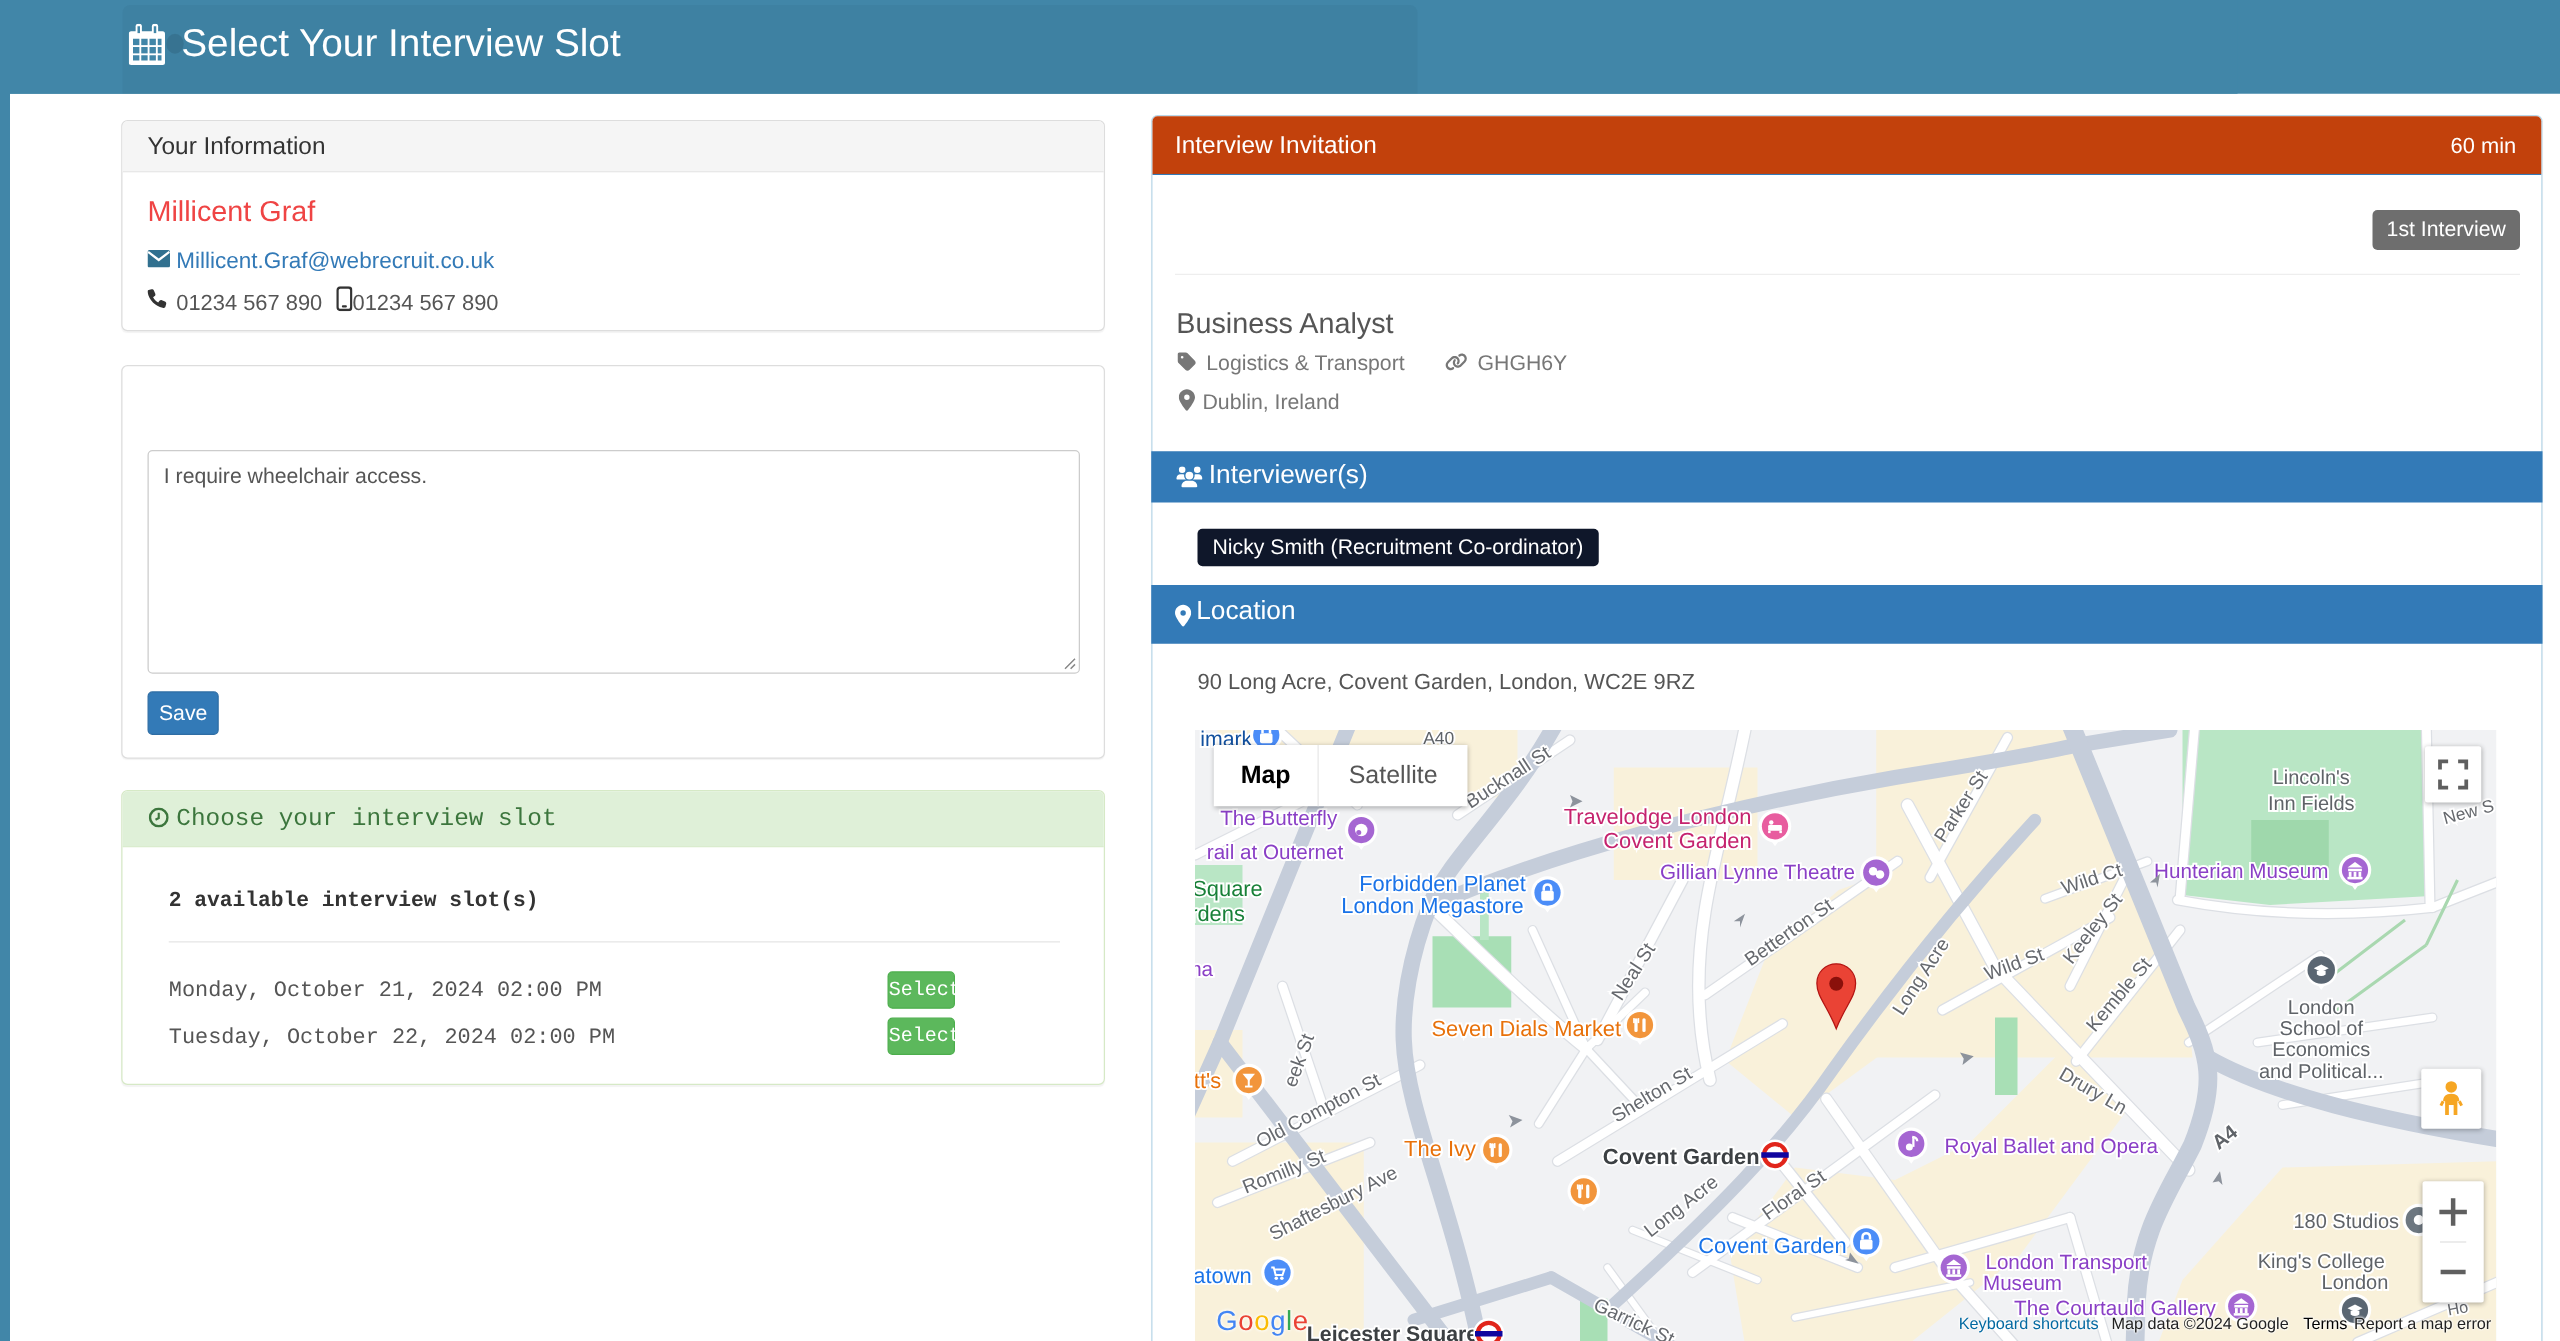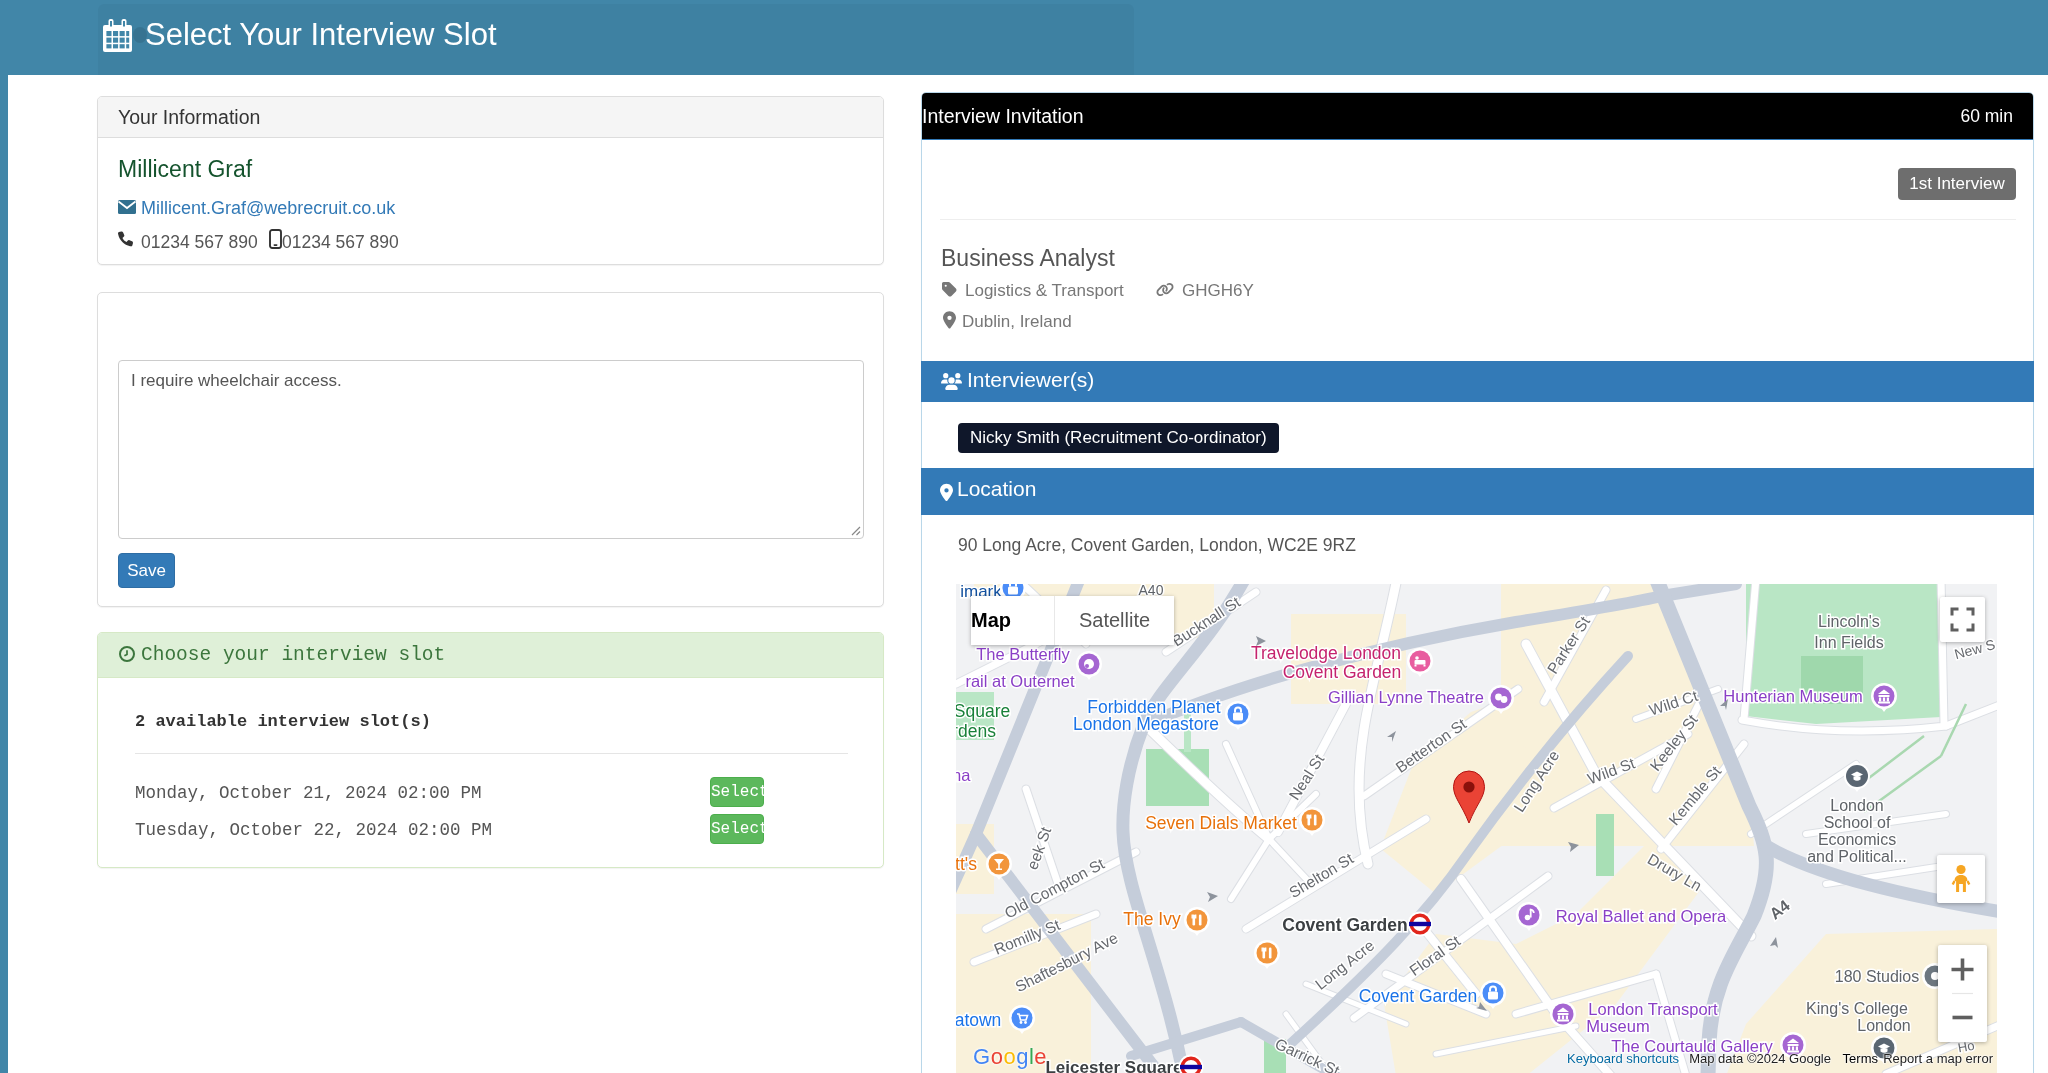--- a/index.html
+++ b/index.html
@@ -38,21 +38,21 @@
         <rect x="10" y="25.2" width="5.1" height="4.2"></rect>
         <rect x="16.6" y="25.2" width="5.1" height="4.2"></rect>
         <rect x="23.2" y="25.2" width="3" height="4.2"></rect>
     </g>
   </svg>
   <div id="navtitle">Select Your Interview Slot</div>
 </div>
 
 <div class="panel" style="left:97px;top:96px;width:787px;height:169px;">
   <div class="phead" style="height:41px;line-height:40px;padding-left:20px;font-size:19.5px;">Your Information</div>
-  <div class="abs" style="left:20px;top:59px;font-size:23px;color:#14532d;">Millicent Graf</div>
+  <div class="abs" style="left:20px;top:59px;font-size:23px;color:#ef4444;">Millicent Graf</div>
   <svg class="abs" style="left:20px;top:103px;" width="18" height="14" viewBox="0 0 18 14">
       <rect width="18" height="14" rx="1.5" fill="#31708f"></rect>
       <path d="M0.5 1.5 L9 8 L17.5 1.5" stroke="#fff" stroke-width="1.8" fill="none"></path>
     </svg>
   <div class="abs" style="left:43px;top:101px;font-size:18px;color:#337ab7;">Millicent.Graf@webrecruit.co.uk</div>
   <svg class="abs" style="left:20px;top:134px;" width="16" height="16" viewBox="0 0 512 512">
       <path fill="#333" d="M164 44c-10-24-36-37-61-30L29 34C6 41-8 63 5 105c20 95 67 181 134 248s153 114 248 134c42 13 64-1 71-24l20-74c7-25-6-51-30-61l-80-33c-21-9-46-3-61 15l-33 41c-57-27-104-74-131-131l41-33c18-15 24-40 15-61z"></path>
     </svg>
   <div class="abs" style="left:43px;top:135px;font-size:17.5px;color:#555;">01234 567 890</div>
   <svg class="abs" style="left:171px;top:132px;" width="13" height="20" viewBox="0 0 13 20">
@@ -79,21 +79,21 @@
       </svg>Choose your interview slot</div>
   <div class="abs" style="left:37px;top:79px;font-size:17px;font-weight:bold;color:#333;">2 available interview slot(s)</div>
   <div class="abs" style="left:37px;top:120px;width:713px;border-top:1px solid #e5e5e5;"></div>
   <div class="abs" style="left:37px;top:150px;font-size:17.5px;color:#555;">Monday, October 21, 2024 02:00 PM</div>
   <div class="abs" style="left:612px;top:144px;width:54px;height:30px;background:#5cb85c;border:1px solid #4cae4c;border-radius:4px;color:#fff;font-size:16px;text-align:center;line-height:28px;">Select</div>
   <div class="abs" style="left:37px;top:187px;font-size:17.5px;color:#555;">Tuesday, October 22, 2024 02:00 PM</div>
   <div class="abs" style="left:612px;top:181px;width:54px;height:30px;background:#5cb85c;border:1px solid #4cae4c;border-radius:4px;color:#fff;font-size:16px;text-align:center;line-height:28px;">Select</div>
 </div>
 
 <div class="panel" style="left:921px;top:92px;width:1113px;height:990px;border-color:#b9d7e9;">
-  <div class="phead" style="height:47px;line-height:46px;font-size:19.5px;background:#000000;border-bottom-color:#337ab7;color:#fff;">Interview Invitation<span style="position:absolute;right:20px;font-size:17.5px;">60 min</span></div>
+  <div class="phead" style="height:47px;line-height:46px;padding-left:18px;font-size:19.5px;background:#c2410c;border-bottom-color:#337ab7;color:#fff;">Interview Invitation<span style="position:absolute;right:20px;font-size:17.5px;">60 min</span></div>
   <div class="abs" style="left:976px;top:75px;width:118px;height:32px;background:#6e6e6e;border-radius:4px;color:#fff;font-size:17px;text-align:center;line-height:32px;">1st Interview</div>
   <div class="abs" style="left:18px;top:126px;width:1076px;border-top:1px solid #eee;"></div>
   <div class="abs" style="left:19px;top:152px;font-size:23px;color:#555;">Business Analyst</div>
   <svg class="abs" style="left:20px;top:188px;" width="17" height="17" viewBox="0 0 512 512">
       <path fill="#777" d="M0 80V229.5c0 17 6.7 33.3 18.7 45.3l176 176c25 25 65.5 25 90.5 0L418.7 317.3c25-25 25-65.5 0-90.5l-176-176c-12-12-28.3-18.7-45.3-18.7H48C21.5 32 0 53.5 0 80zm112 32a32 32 0 1 1 0 64 32 32 0 1 1 0-64z"></path>
     </svg>
   <div class="abs" style="left:43px;top:188px;font-size:17px;color:#777;">Logistics &amp; Transport</div>
   <svg class="abs" style="left:234px;top:188px;" width="18" height="17" viewBox="0 0 640 512">
       <path fill="#777" d="M579.8 267.7c56.5-56.5 56.5-148 0-204.5c-50-50-128.8-56.5-186.3-15.4l-1.6 1.1c-14.4 10.3-17.7 30.3-7.4 44.6s30.3 17.7 44.6 7.4l1.6-1.1c32.1-22.9 76-19.3 103.8 8.6c31.5 31.5 31.5 82.5 0 114L422.3 334.8c-31.5 31.5-82.5 31.5-114 0c-27.9-27.9-31.5-71.8-8.6-103.8l1.1-1.6c10.3-14.4 6.9-34.4-7.4-44.6s-34.4-6.9-44.6 7.4l-1.1 1.6C206.5 251.2 213 330 263 380c56.5 56.5 148 56.5 204.5 0L579.8 267.7zM60.2 244.3c-56.5 56.5-56.5 148 0 204.5c50 50 128.8 56.5 186.3 15.4l1.6-1.1c14.4-10.3 17.7-30.3 7.4-44.6s-30.3-17.7-44.6-7.4l-1.6 1.1c-32.1 22.9-76 19.3-103.8-8.6C74 372 74 321 105.5 289.5L217.7 177.2c31.5-31.5 82.5-31.5 114 0c27.9 27.9 31.5 71.8 8.6 103.9l-1.1 1.6c-10.3 14.4-6.9 34.4 7.4 44.6s34.4 6.9 44.6-7.4l1.1-1.6C433.5 260.8 427 182 377 132c-56.5-56.5-148-56.5-204.5 0L60.2 244.3z"></path>
     </svg>
@@ -443,21 +443,21 @@
       <path d="M 822,364 l -2,-11 l -6,9 l 5,-1 z"></path>
       <path d="M 520,424 l 11,3 l -7,-9 l -1,5 z"></path>
     </g>
 
     <g>
       <path d="M513 239 C 505.5 220 497.5 213.5 497.5 202.5 A15.5 15.5 0 1 1 528.5 202.5 C 528.5 213.5 520.5 220 513 239 Z" fill="#ea4335" stroke="#b31412" stroke-width="1"></path>
       <circle cx="513" cy="203" r="5.6" fill="#8a100b"></circle>
     </g>
   </svg>
   <div class="abs" style="left:15px;top:12px;width:203px;height:49px;background:#fff;box-shadow:0 1px 4px rgba(0,0,0,.3);">
-    <div class="abs" style="left:0;top:0;width:83px;height:49px;line-height:49px;font-size:20px;color:#000;font-weight:600;">Map</div>
+    <div class="abs" style="left:0;top:0;width:83px;height:49px;line-height:49px;text-align:center;font-size:20px;color:#000;font-weight:600;">Map</div>
     <div class="abs" style="left:83px;top:0;width:1px;height:49px;background:#e8e8e8;"></div>
     <div class="abs" style="left:84px;top:0;width:119px;height:49px;line-height:49px;text-align:center;font-size:20px;color:#565656;">Satellite</div>
   </div>
   <div class="abs" style="left:984px;top:13px;width:45px;height:45px;background:#fff;box-shadow:0 1px 4px rgba(0,0,0,.3);border-radius:2px;">
     <svg width="45" height="45" viewBox="0 0 45 45">
           <g stroke="#5f5f5f" stroke-width="3" fill="none">
             <path d="M12 18.5 v-6.5 h6.5 M26.5 12 h6.5 v6.5 M33 26.5 v6.5 h-6.5 M18.5 33 h-6.5 v-6.5"></path>
           </g>
         </svg>
   </div>

